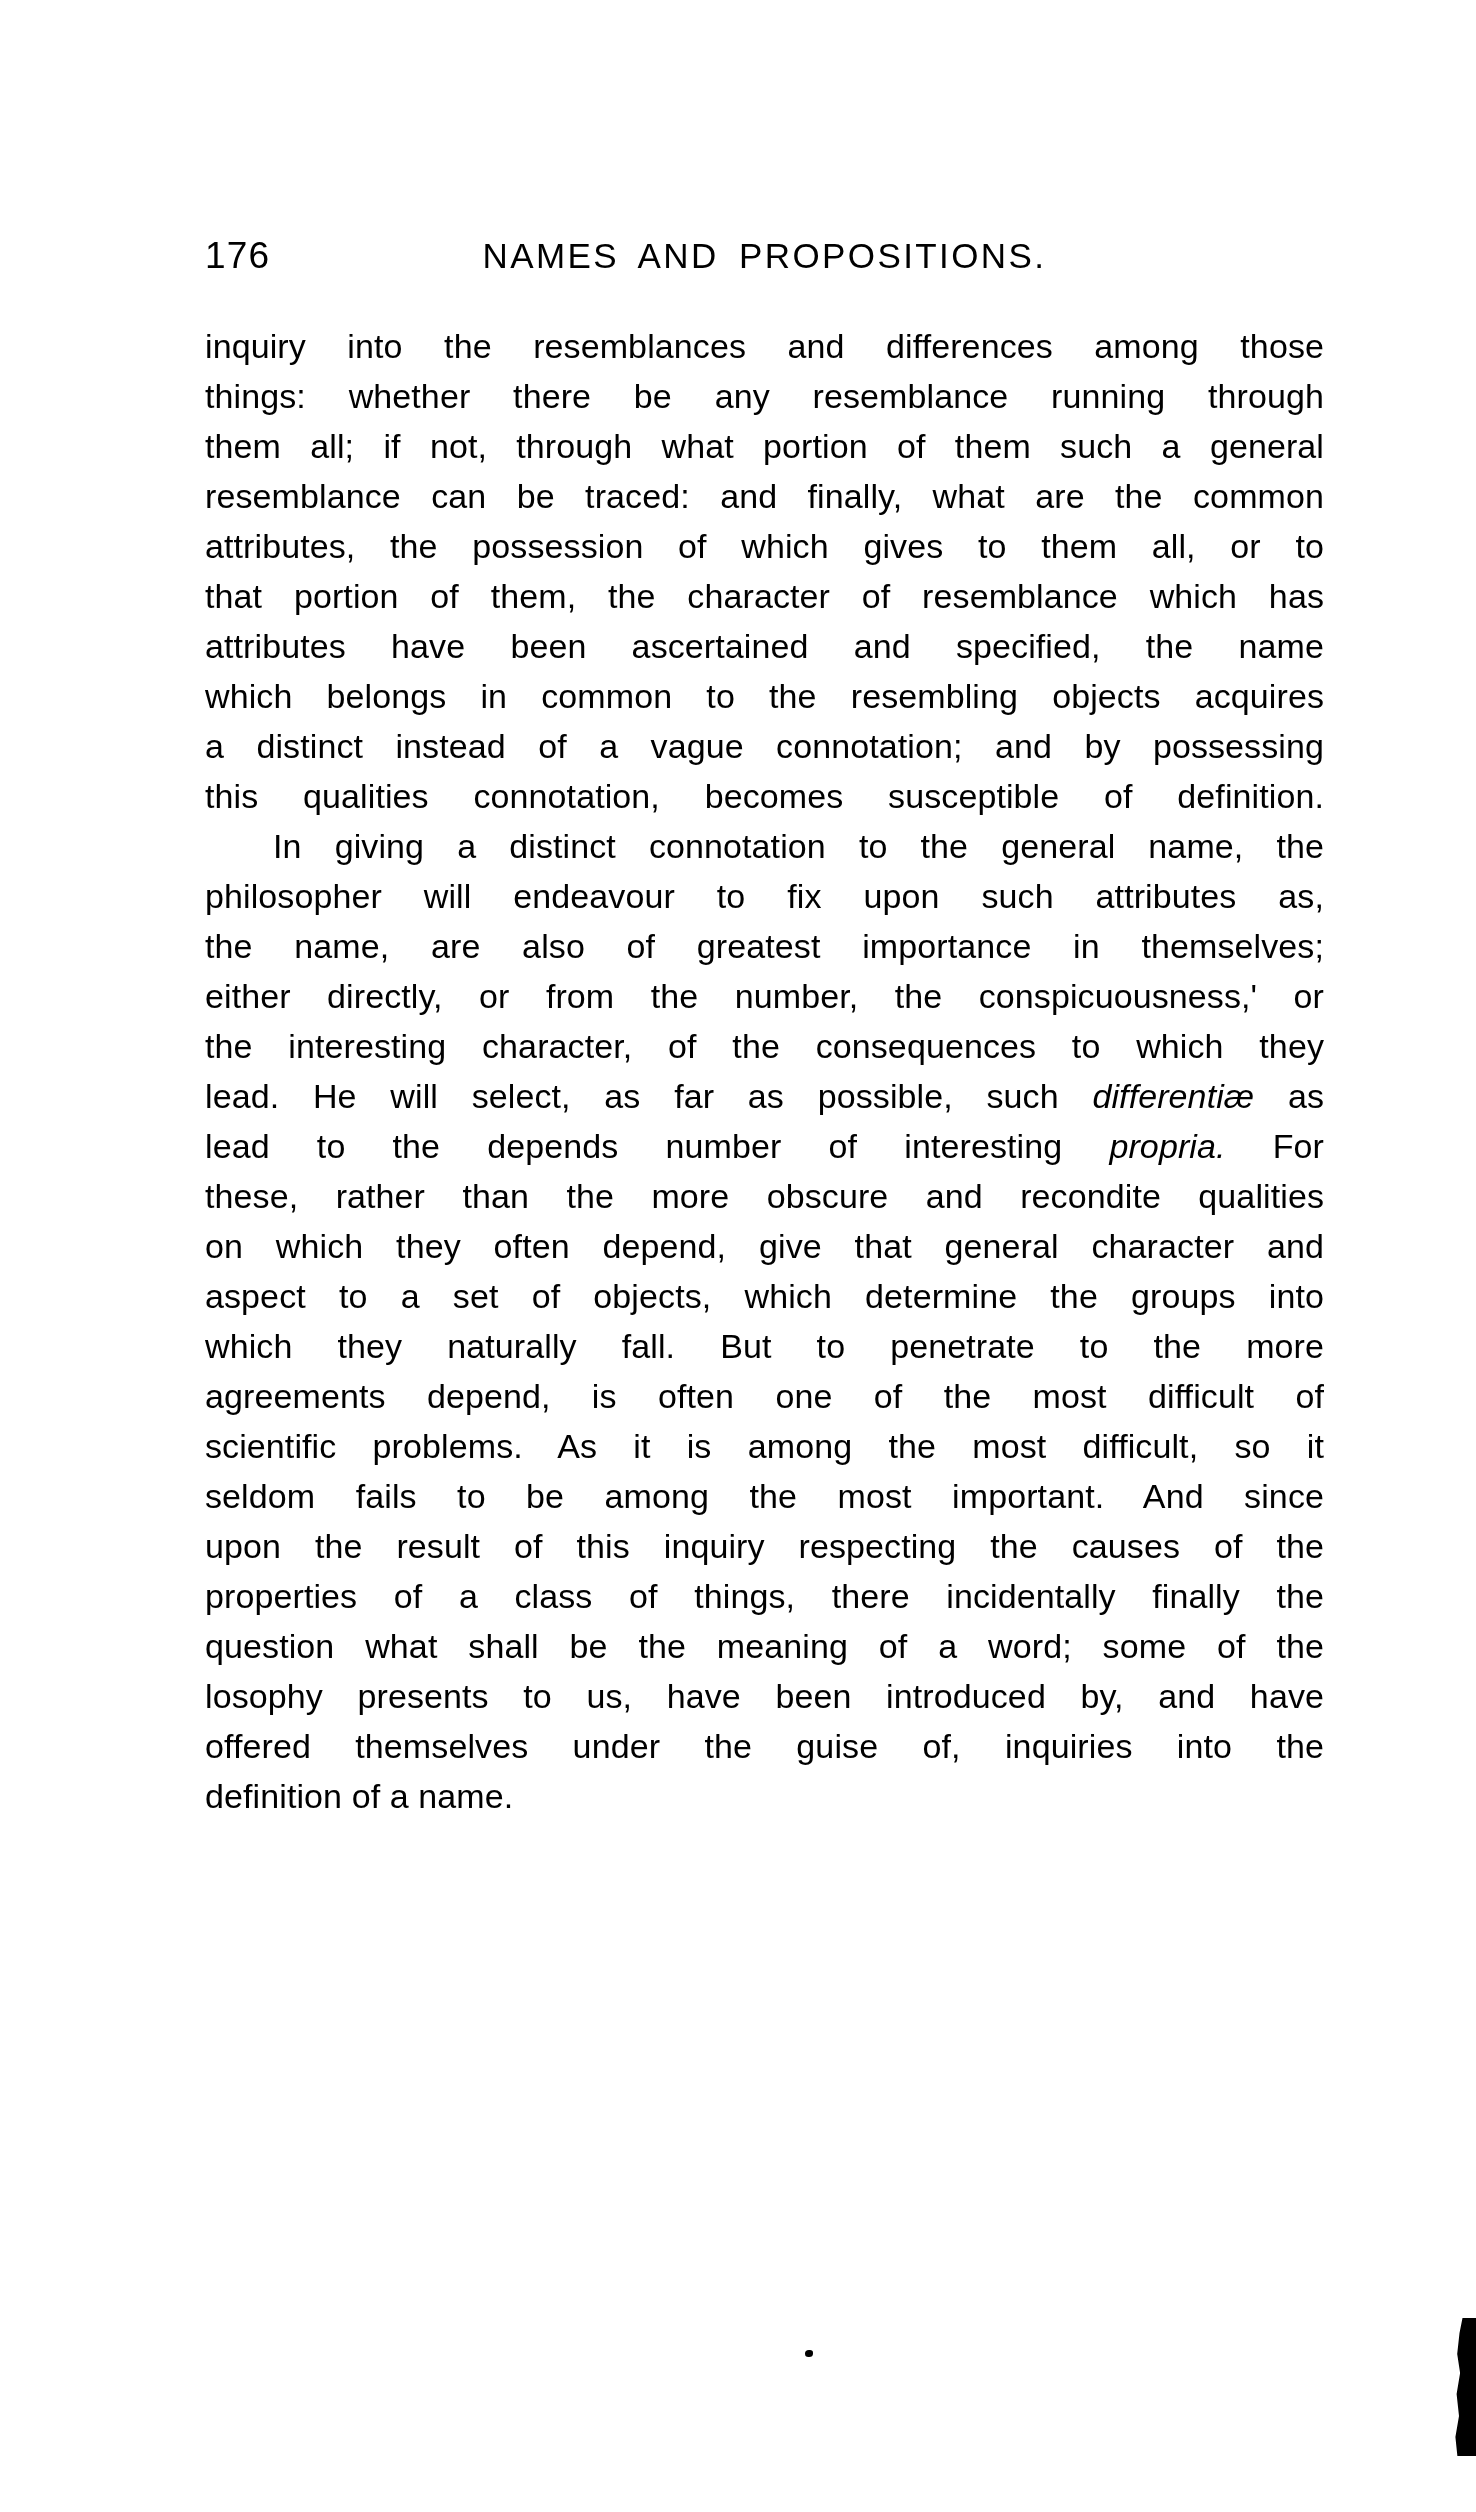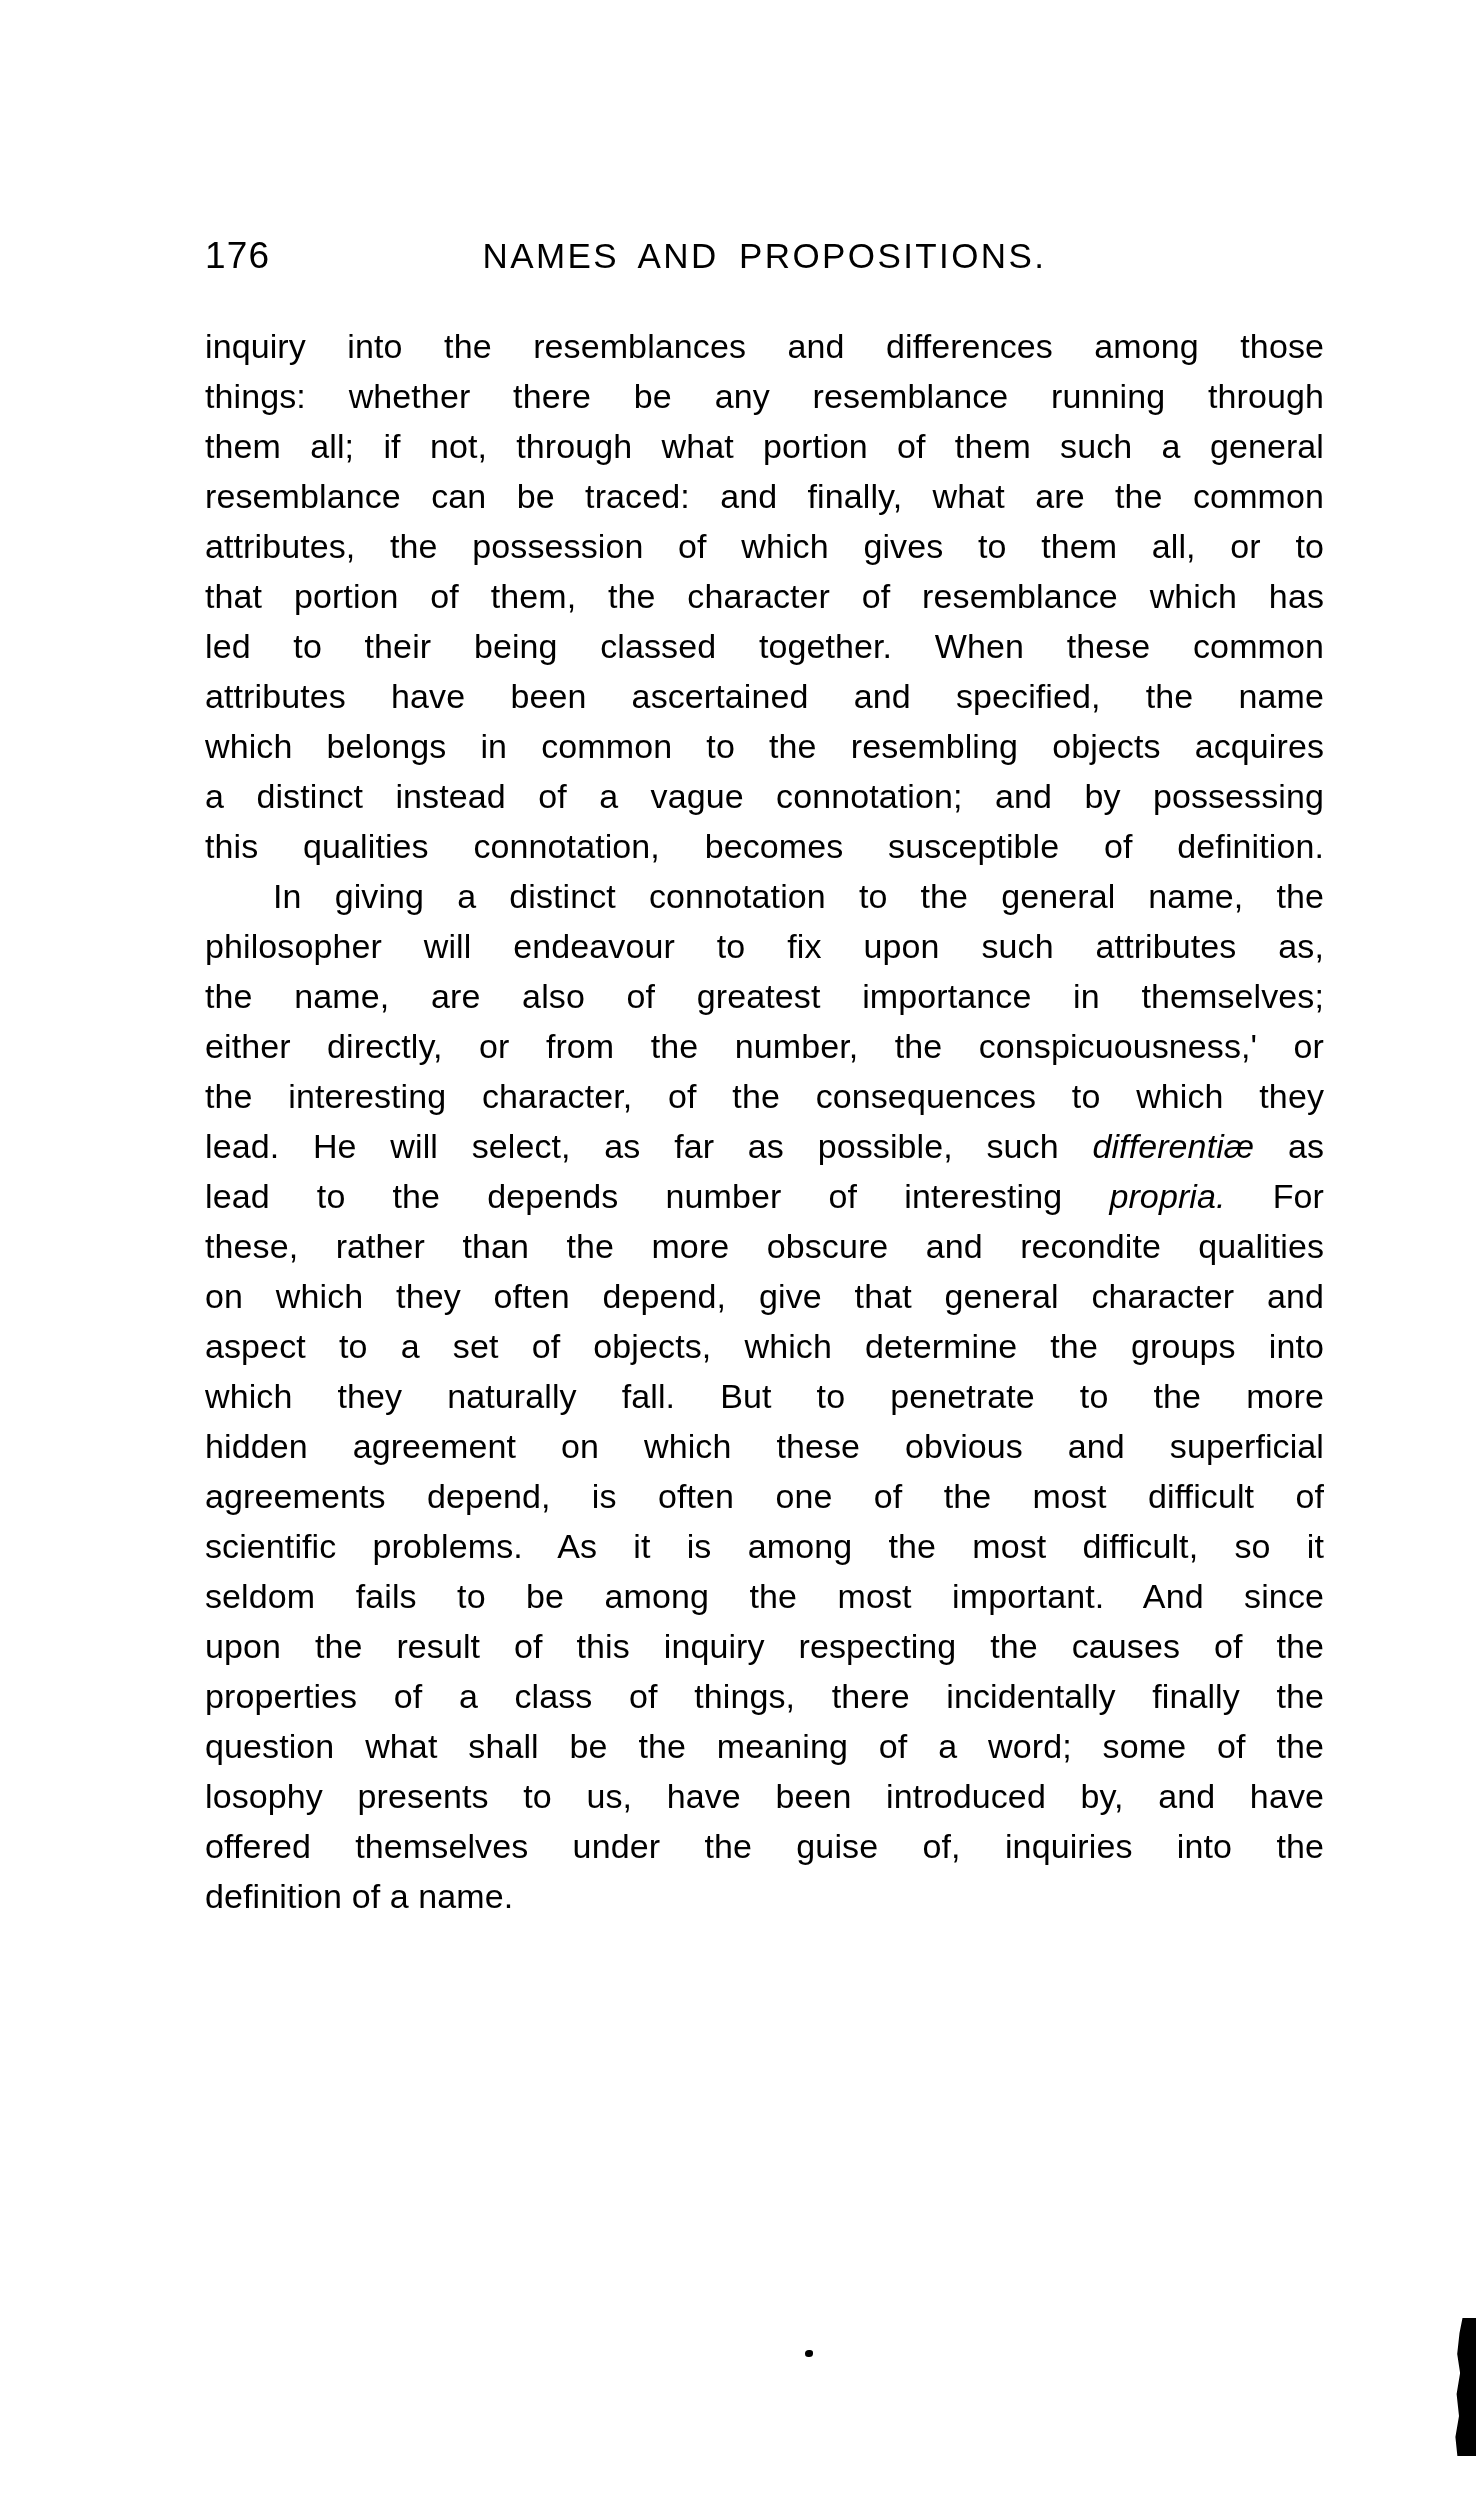--- a/index.html
+++ b/index.html
@@ -106,37 +106,35 @@
     <span class="running-title">NAMES AND PROPOSITIONS.</span>
   </div>
 
   <div class="body-text" id="body-lines">
       <div class="line"><span>inquiry into the resemblances and differences among those</span></div>
       <div class="line"><span>things: whether there be any resemblance running through</span></div>
       <div class="line"><span>them all; if not, through what portion of them such a general</span></div>
       <div class="line"><span>resemblance can be traced: and finally, what are the common</span></div>
       <div class="line"><span>attributes, the possession of which gives to them all, or to</span></div>
       <div class="line"><span>that portion of them, the character of resemblance which has</span></div>
-      <div class="line"><span>led to their being classed together. When these common</span></div>
       <div class="line"><span>attributes have been ascertained and specified, the name</span></div>
       <div class="line"><span>which belongs in common to the resembling objects acquires</span></div>
       <div class="line"><span>a distinct instead of a vague connotation; and by possessing</span></div>
       <div class="line"><span>this qualities connotation, becomes susceptible of definition.</span></div>
       <div class="line indent"><span>In giving a distinct connotation to the general name, the</span></div>
       <div class="line"><span>philosopher will endeavour to fix upon such attributes as,</span></div>
       <div class="line"><span>the name, are also of greatest importance in themselves;</span></div>
       <div class="line"><span>either directly, or from the number, the conspicuousness,' or</span></div>
       <div class="line"><span>the interesting character, of the consequences to which they</span></div>
       <div class="line"><span>lead. He will select, as far as possible, such </span><em>differentiæ</em><span> as</span></div>
       <div class="line"><span>lead to the depends number of interesting </span><em>propria.</em><span> For</span></div>
       <div class="line"><span>these, rather than the more obscure and recondite qualities</span></div>
       <div class="line"><span>on which they often depend, give that general character and</span></div>
       <div class="line"><span>aspect to a set of objects, which determine the groups into</span></div>
       <div class="line"><span>which they naturally fall. But to penetrate to the more</span></div>
-      <div class="line"><span>hidden agreement on which these obvious and superficial</span></div>
       <div class="line"><span>agreements depend, is often one of the most difficult of</span></div>
       <div class="line"><span>scientific problems. As it is among the most difficult, so it</span></div>
       <div class="line"><span>seldom fails to be among the most important. And since</span></div>
       <div class="line"><span>upon the result of this inquiry respecting the causes of the</span></div>
       <div class="line"><span>properties of a class of things, there incidentally finally the</span></div>
       <div class="line"><span>question what shall be the meaning of a word; some of the</span></div>
       <div class="line"><span>losophy presents to us, have been introduced by, and have</span></div>
       <div class="line"><span>offered themselves under the guise of, inquiries into the</span></div>
       <div class="line nojust"><span>definition of a name.</span></div>
     </div>

